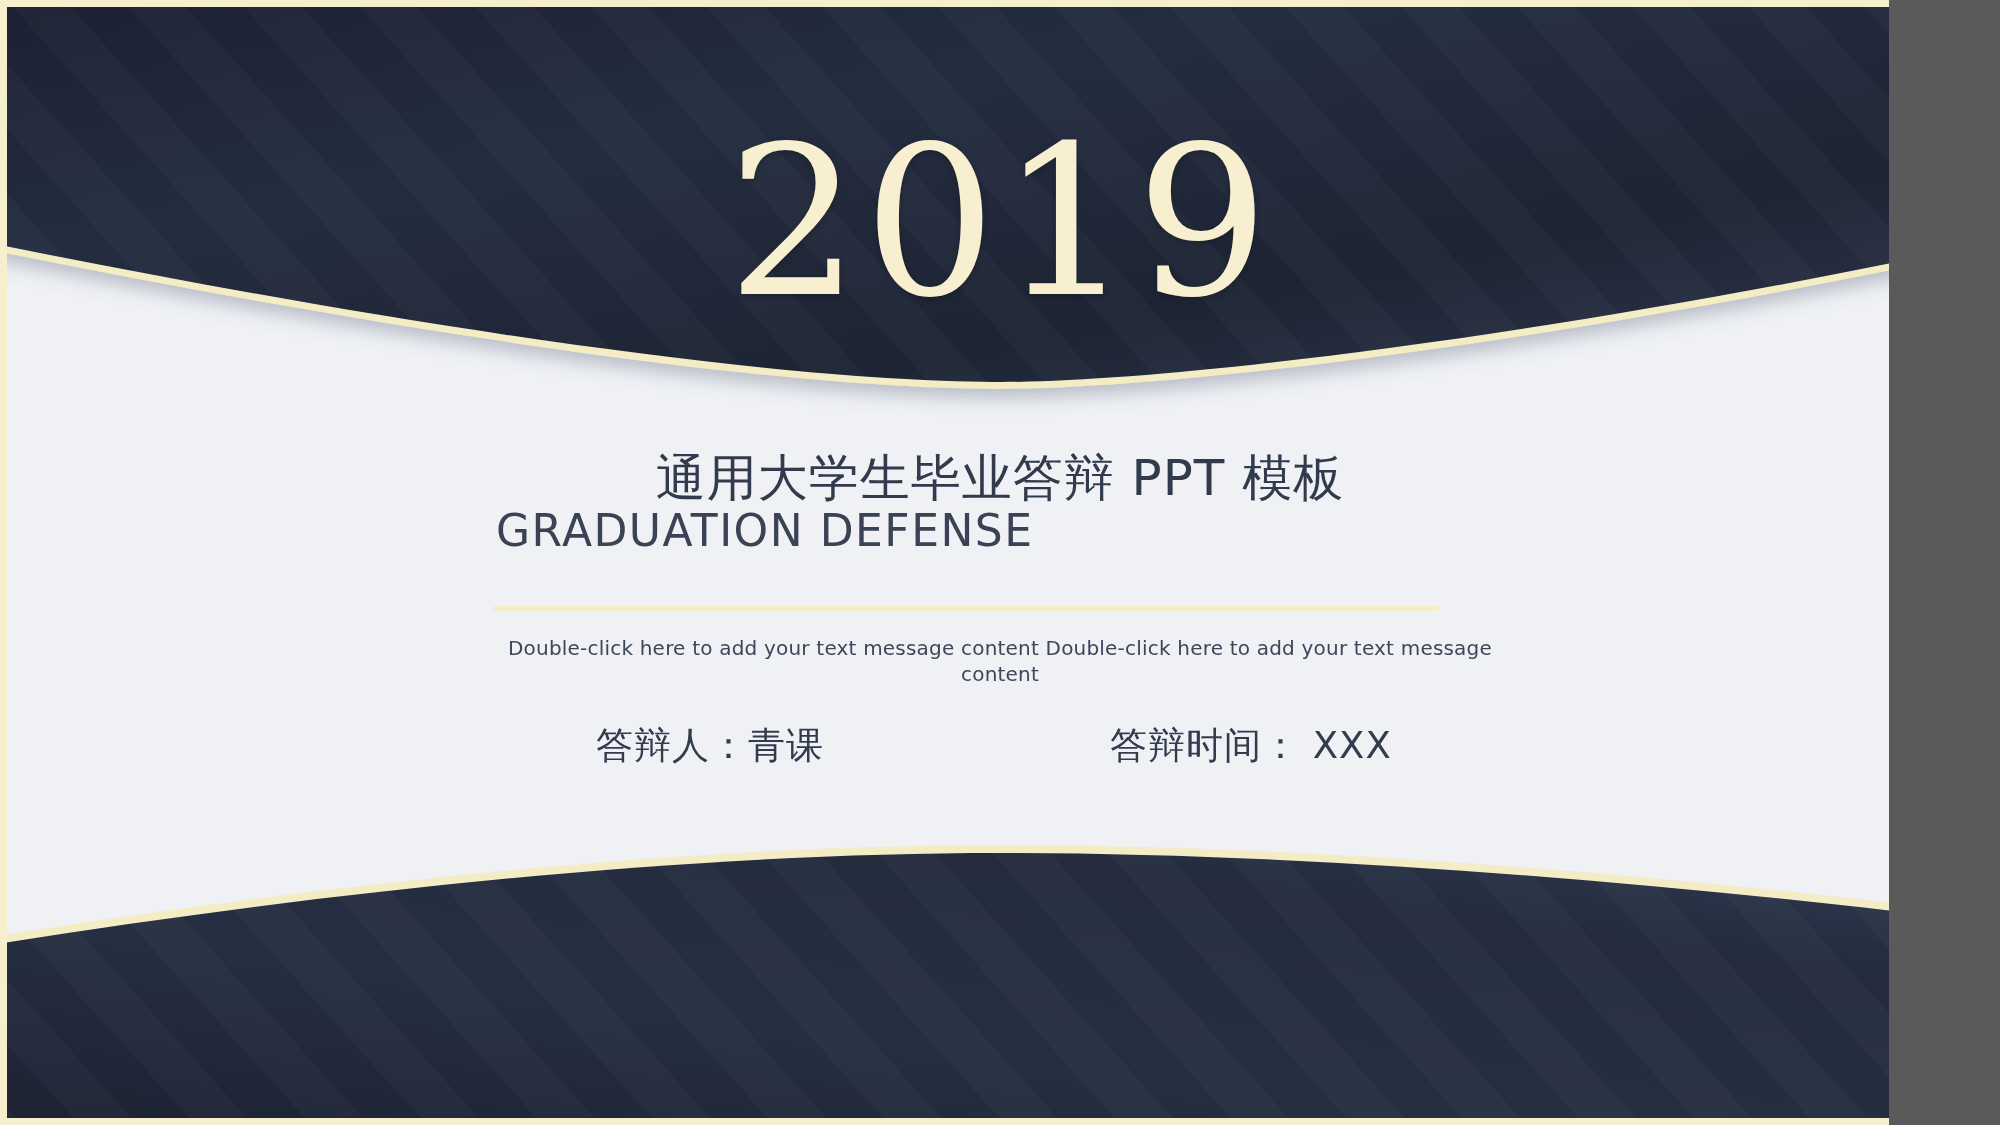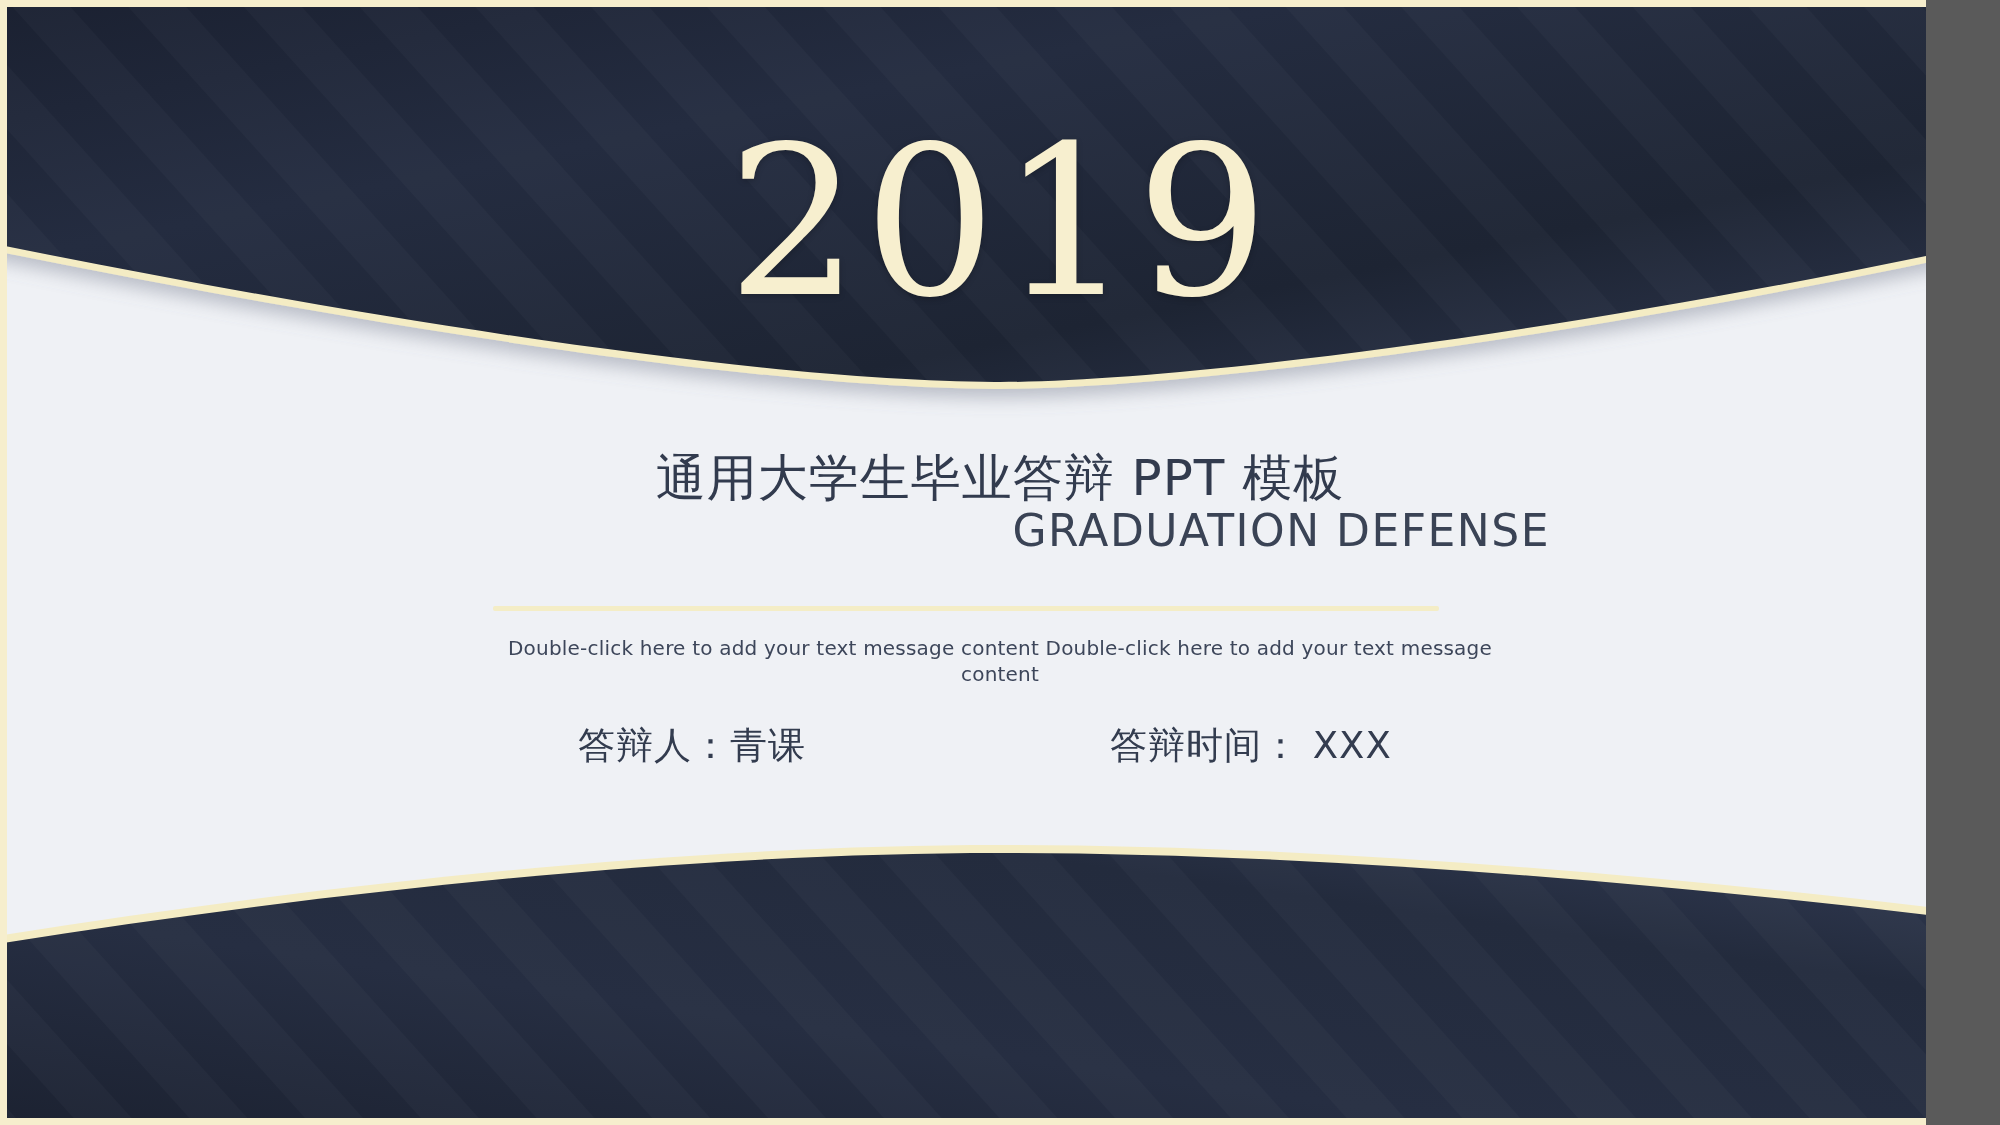--- a/index.html
+++ b/index.html
@@ -8,21 +8,20 @@
     padding: 0;
     background: #5a5a5a;
   }
   #slide {
     position: relative;
     width: 1889px;
     height: 1125px;
     overflow: hidden;
     background: #eff1f5;
     font-family: "DejaVu Sans", "Liberation Sans", sans-serif;
-    padding-left: 37px;
     -webkit-font-smoothing: antialiased;
   }
 
   
   #bands {
     position: absolute;
     left: 0; top: 0;
     width: 2000px;
     height: 1125px;
     display: block;
@@ -84,21 +83,21 @@
   }
 
   #sub-title-row {
     width: 2000px;
     text-align: center;
     margin-top: 2px;
   }
   #sub-title-inner {
     display: inline-block;
     width: 1100px;
-    text-align: right;
+    text-align: left;
     padding-left: 46px;
     box-sizing: border-box;
   }
   #sub-title {
     font-family: "DejaVu Sans", "Liberation Sans", sans-serif;
     font-weight: 400;
     font-size: 44px;
     line-height: 1.1;
     color: #3a4355;
     letter-spacing: 1.5px;
@@ -137,21 +136,21 @@
   .meta-item {
     position: absolute;
     top: 0;
     font-family: "DejaVu Sans", "Liberation Sans", sans-serif;
     font-size: 37px;
     line-height: 1.25;
     color: #333c4f;
     letter-spacing: 1px;
     white-space: nowrap;
   }
-  #meta-presenter { left: 78px; text-align: center; }
+  #meta-presenter { left: 96px; text-align: center; }
   #meta-date { left: 610px; }
 </style>
 </head>
 <body>
 
 <div id="slide">
 
   <svg id="bands" viewBox="0 0 2000 1125" preserveAspectRatio="none">
     <defs>
       <linearGradient id="navyGrad" x1="0" y1="0" x2="1" y2="1">

